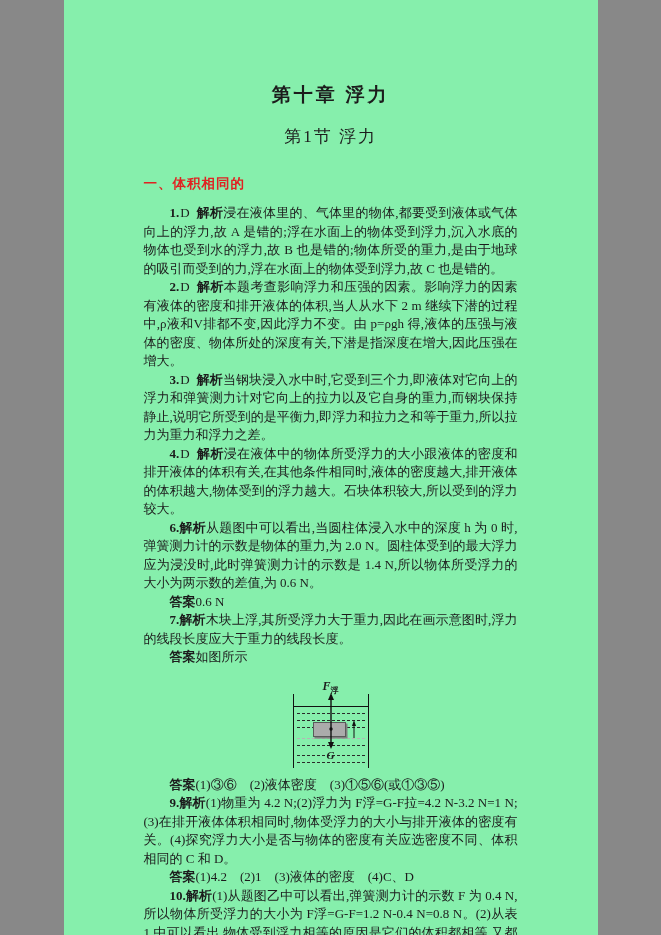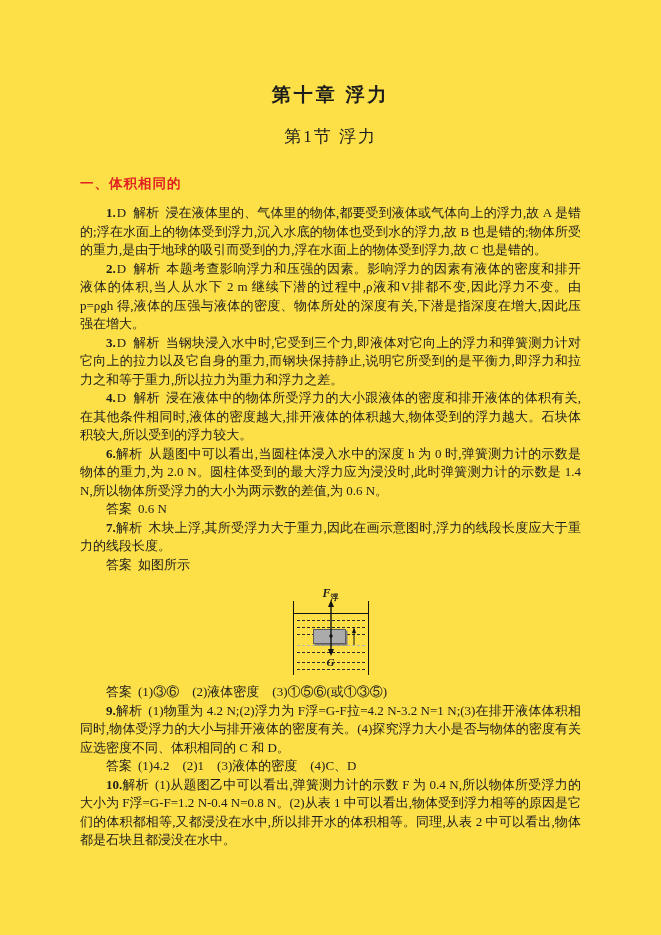--- a/index.html
+++ b/index.html
@@ -1,18 +1,18 @@
 <!DOCTYPE html>
 <html lang="zh"><head>
 <meta charset="utf-8">
 <style>
   * { margin:0; padding:0; box-sizing:border-box; }
   html,body { background:#888; }
   .sheet {
-    width:661px; height:935px; background:#fde047; margin:0 auto;
+    width:534px; height:935px; background:#86efac; margin:0 auto;
     font-family:"Liberation Serif", serif;
     color:#1c1c1c; overflow:hidden; position:relative;
   }
   .content { padding:82px 80px 0 80px; }
   .chapter-title {
     text-align:center; font-size:19px; font-weight:bold;
     letter-spacing:3px; margin-bottom:17px;
   }
   .section-title {
     text-align:center; font-size:17px; font-weight:normal;
@@ -23,21 +23,21 @@
     letter-spacing:1px; margin-bottom:11px;
     font-family:"Liberation Sans", sans-serif;
   }
   .para {
     font-size:13px; line-height:18.5px; text-indent:2em;
     text-align:justify; margin:0;
   }
   .num { font-weight:bold; }
   .choice { font-family:"Liberation Serif", serif; }
   .choice:not(:empty){ margin:0 7px 0 1px; }
-  .lbl { font-weight:normal; margin-right:6px; }
+  .lbl { font-weight:bold; }
   .ans-line { font-size:13px; line-height:18.5px; text-indent:2em; margin:0; }
 
   
   .figure { position:relative; width:96px; height:86px; margin:15px auto 8px; }
   .fig-label-f {
     position:absolute; left:0; right:0; top:-2px; text-align:center;
     font-size:12px; font-weight:bold; font-style:italic; line-height:12px;
   }
   .fig-label-f sub { font-size:8px; font-style:normal; }
   .tank-wall-left  { position:absolute; left:10px;  top:12px; bottom:0; width:0; border-left:1.5px solid #111; }

